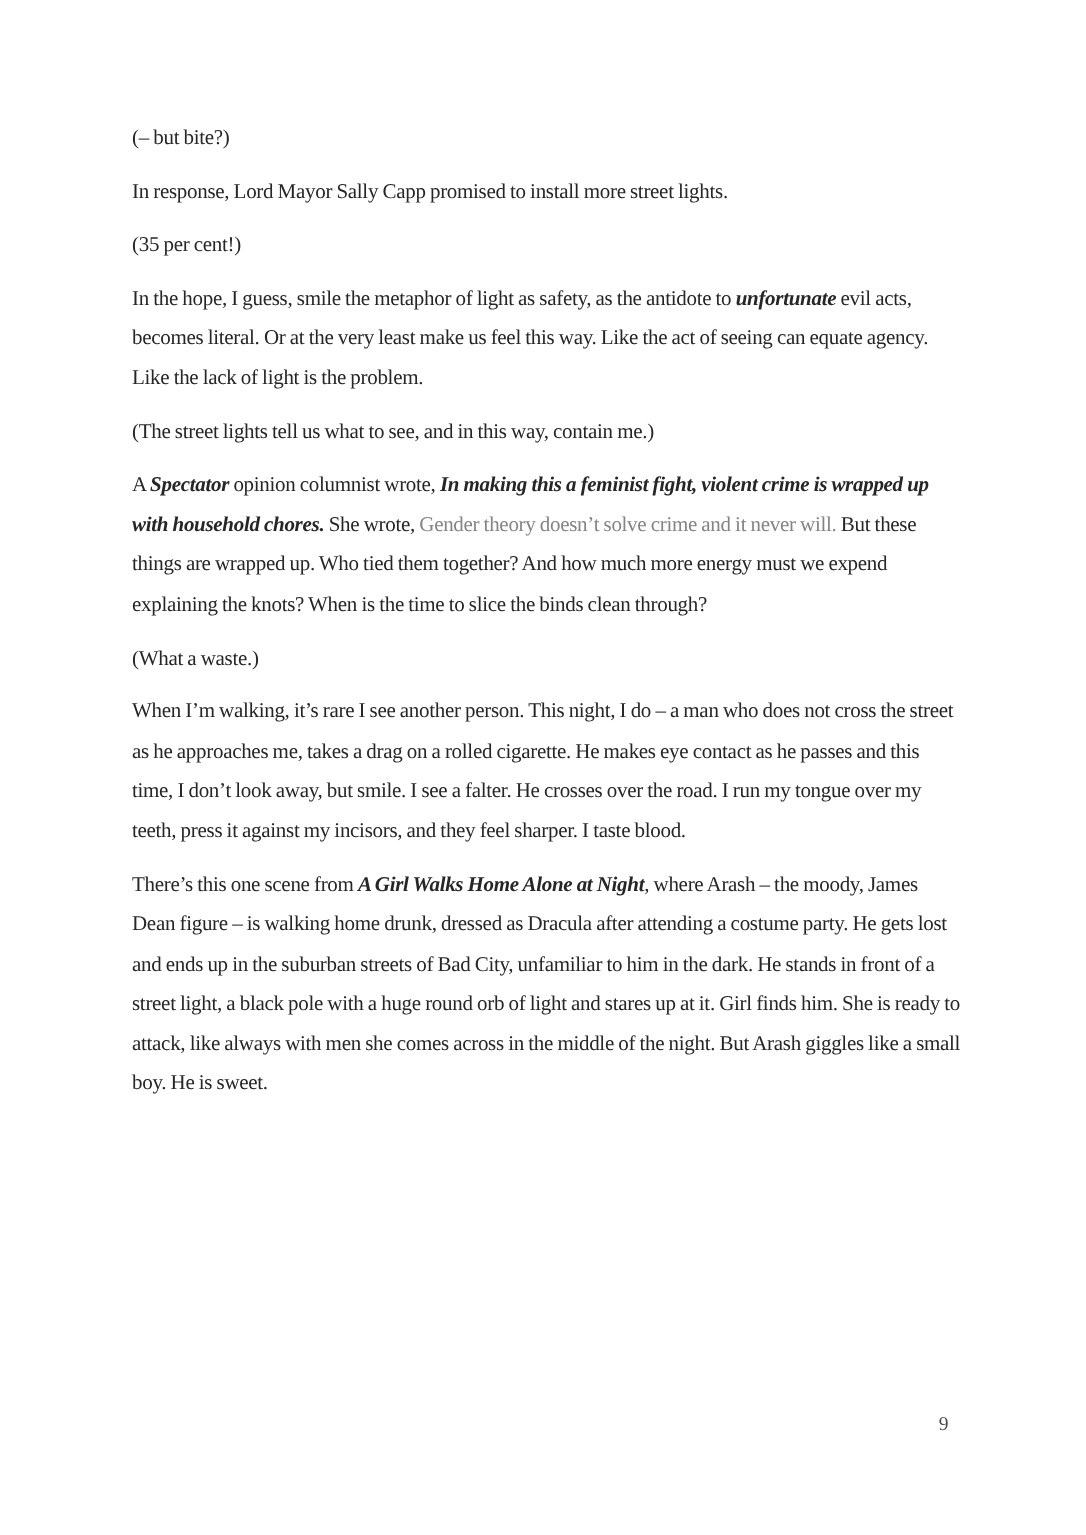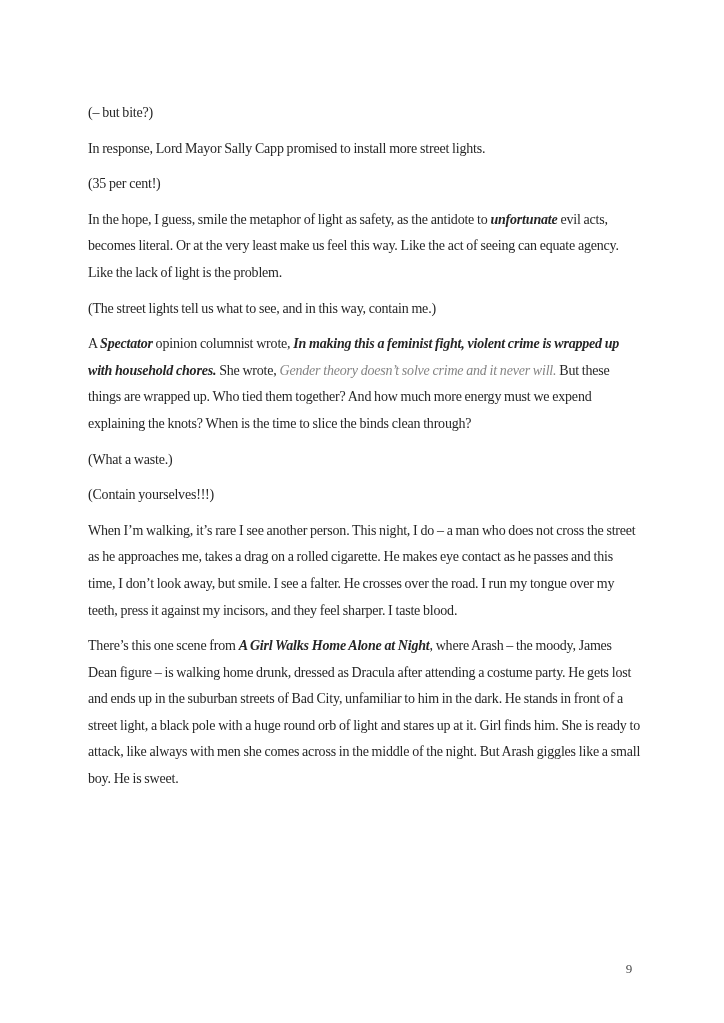--- a/index.html
+++ b/index.html
@@ -11,39 +11,38 @@
   body{
     width:724px;height:1023px;
     background:var(--page-bg);
     font-family:"Liberation Serif", serif;
     overflow:hidden;
   }
   .page{
     position:relative;
     width:724px;height:825px;
     background:var(--page-bg);
-    margin-top:20px;
   }
   .content{
     position:absolute;
     left:88px;top:80px;
     width:553px;
   }
   .content p{
     margin:0 0 9px 0;
     font-size:14px;
     line-height:26.6px;
     color:var(--text-color);
     letter-spacing:-0.2px;
     word-spacing:-0.4px;
     text-align:left;
   }
   .run{font-style:normal;}
   .run.italic{font-style:italic;font-weight:bold;}
-  .run.italic-grey{font-style:italic;color:var(--quote-color);}
+  .run.italic-grey{color:var(--quote-color);}
   .page-number{
     position:absolute;
     left:616px;top:941px;
     width:26px;
     text-align:center;
     font-size:13px;
     color:#4a4a4a;
   }
 </style>
 </head>
@@ -51,18 +50,17 @@
 
 <div class="page">
   <div class="content">
       <p><span class="run normal">(– but bite?)</span></p>
       <p><span class="run normal">In response, Lord Mayor Sally Capp promised to install more street lights.</span></p>
       <p><span class="run normal">(35 per cent!)</span></p>
       <p><span class="run normal">In the hope, I guess, smile the metaphor of light as safety, as the antidote to </span><span class="run italic">unfortunate</span><span class="run normal"> evil acts, becomes literal. Or at the very least make us feel this way. Like the act of seeing can equate agency. Like the lack of light is the problem.</span></p>
       <p><span class="run normal">(The street lights tell us what to see, and in this way, contain me.)</span></p>
       <p><span class="run normal">A </span><span class="run italic">Spectator</span><span class="run normal"> opinion columnist wrote, </span><span class="run italic">In making this a feminist fight, violent crime is wrapped up with household chores.</span><span class="run normal"> She wrote, </span><span class="run italic-grey">Gender theory doesn’t solve crime and it never will.</span><span class="run normal"> But these things are wrapped up. Who tied them together? And how much more energy must we expend explaining the knots? When is the time to slice the binds clean through?</span></p>
       <p><span class="run normal">(What a waste.)</span></p>
-      <p><span class="run normal">(Contain yourselves!!!)</span></p>
       <p><span class="run normal">When I’m walking, it’s rare I see another person. This night, I do – a man who does not cross the street as he approaches me, takes a drag on a rolled cigarette. He makes eye contact as he passes and this time, I don’t look away, but smile. I see a falter. He crosses over the road. I run my tongue over my teeth, press it against my incisors, and they feel sharper. I taste blood.</span></p>
       <p><span class="run normal">There’s this one scene from </span><span class="run italic">A Girl Walks Home Alone at Night</span><span class="run normal">, where Arash – the moody, James Dean figure – is walking home drunk, dressed as Dracula after attending a costume party. He gets lost and ends up in the suburban streets of Bad City, unfamiliar to him in the dark. He stands in front of a street light, a black pole with a huge round orb of light and stares up at it. Girl finds him. She is ready to attack, like always with men she comes across in the middle of the night. But Arash giggles like a small boy. He is sweet.</span></p>
     </div>
   <div class="page-number">9</div>
 </div>
 
 </body></html>

